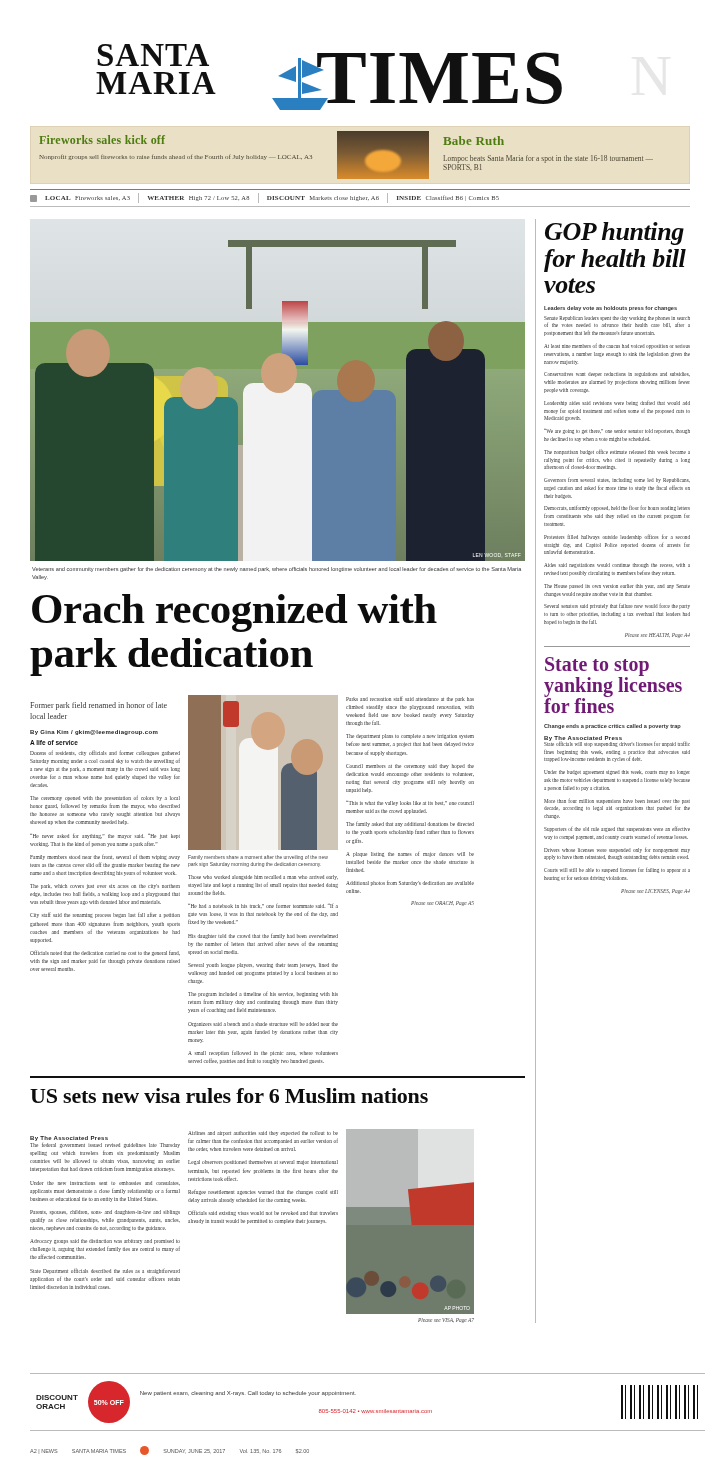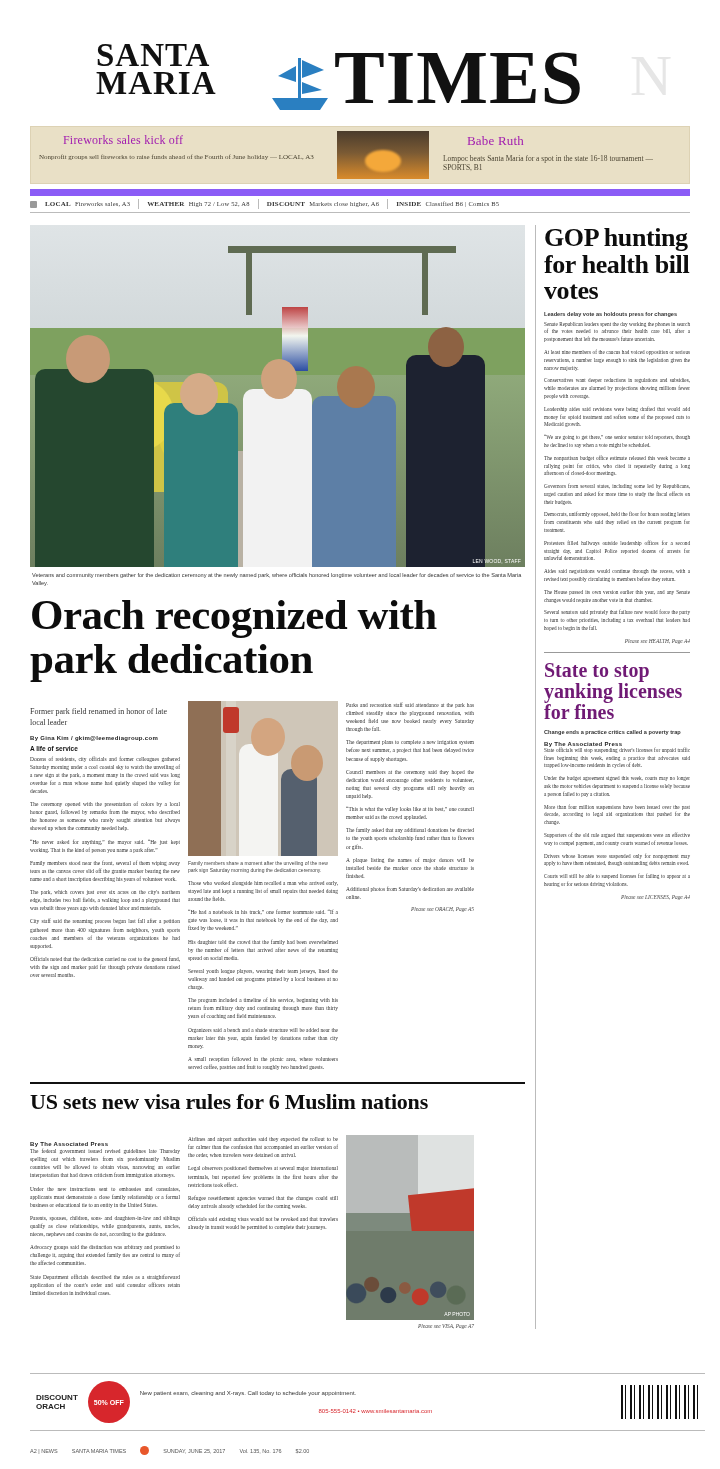--- a/index.html
+++ b/index.html
@@ -62,21 +62,21 @@
   .np-ship {
     position: absolute;
     left: 262px;
     top: 16px;
     width: 76px;
     height: 64px;
     color: #2a7fc1;
   }
   .np-times {
     position: absolute;
-    left: 334px;
+    left: 316px;
     top: -2px;
     font-size: 76px;
     font-weight: bold;
     letter-spacing: 1px;
     color: #111;
     font-family: "Liberation Serif", serif;
   }
 
   
   .promo {
@@ -87,24 +87,23 @@
     align-items: stretch;
     border: 1px solid #ddd2b4;
   }
   .promo-left {
     width: 300px;
     padding: 6px 8px;
     box-sizing: border-box;
   }
   .promo-head {
     font-size: 12px;
-    font-weight: normal;
-    color: #a21caf;
+    font-weight: bold;
+    color: #4d7c0f;
     letter-spacing: .2px;
-    margin-left: 24px;
   }
   .promo-sub {
     font-size: 7px;
     color: #4a4331;
     margin-top: 5px;
     line-height: 1.25;
   }
   .promo-thumb {
     width: 92px;
     margin: 4px 6px;
@@ -126,21 +125,21 @@
     flex: 1;
     padding: 6px 8px;
     box-sizing: border-box;
   }
   .promo-right .promo-head { font-size: 13px; }
   .promo-right .promo-sub { font-size: 7.5px; }
 
   
   .indexbar {
     margin: 5px 30px 12px 30px;
-    border-top: 7px solid #8b5cf6;
+    border-top: 1px solid #8b5cf6;
     border-bottom: 1px solid #bbb;
     height: 16px;
     display: flex;
     align-items: center;
     font-size: 6.5px;
     color: #333;
     letter-spacing: .2px;
   }
   .indexbar .cell { padding: 0 8px; display: flex; gap: 4px; align-items: baseline; }
   .indexbar .b { font-weight: bold; font-size: 7px; }
@@ -315,20 +314,21 @@
   .vp-banner { position: absolute; left: 50%; top: 30%; width: 80px; height: 44px; background: #c0392b; transform: rotate(-6deg); }
   .vp-credit { position: absolute; right: 4px; bottom: 3px; font-size: 5px; color: #fff; font-family: "Liberation Sans", sans-serif; }
 
   
   .rail-head {
     font-size: 26px;
     font-weight: bold;
     line-height: 1.02;
     letter-spacing: -0.4px;
     color: #0d0d0d;
+    font-style: italic;
   }
   .rail-deck {
     font-size: 5.6px;
     font-weight: bold;
     margin: 6px 0 4px 0;
     color: #333;
     font-family: "Liberation Sans", sans-serif;
   }
   .rail-para {
     font-size: 5.2px;
@@ -408,21 +408,21 @@
           <path d="M40 30 L60 38 L40 42 Z" fill="#2a7fc1"></path>
         </svg>
       </div>
       <div class="np-times">TIMES</div>
     </div>
   </div>
 
   <div class="promo">
     <div class="promo-left">
       <div class="promo-head">Fireworks sales kick off</div>
-      <div class="promo-sub">Nonprofit groups sell fireworks to raise funds ahead of the Fourth of June holiday — LOCAL, A3</div>
+      <div class="promo-sub">Nonprofit groups sell fireworks to raise funds ahead of the Fourth of July holiday — LOCAL, A3</div>
     </div>
     <div class="promo-thumb">
         <div class="glow"></div>
       </div>
     <div class="promo-right">
       <div class="promo-head">Babe Ruth</div>
       <div class="promo-sub">Lompoc beats Santa Maria for a spot in the state 16-18 tournament — SPORTS, B1</div>
     </div>
   </div>
 

